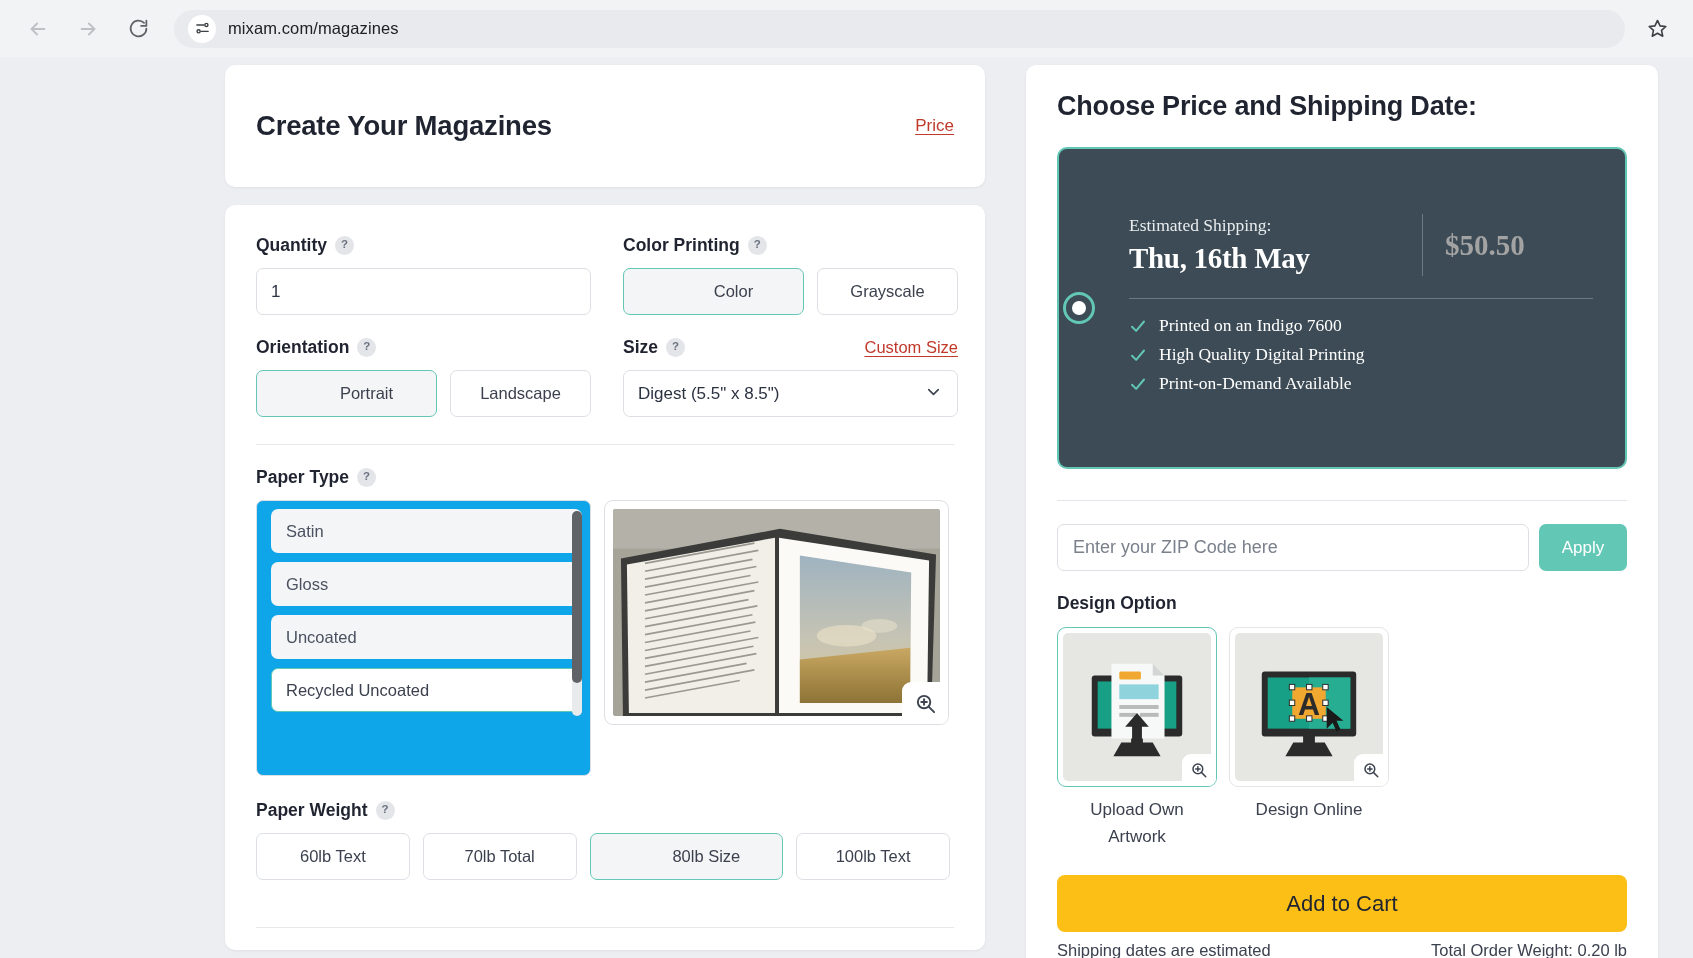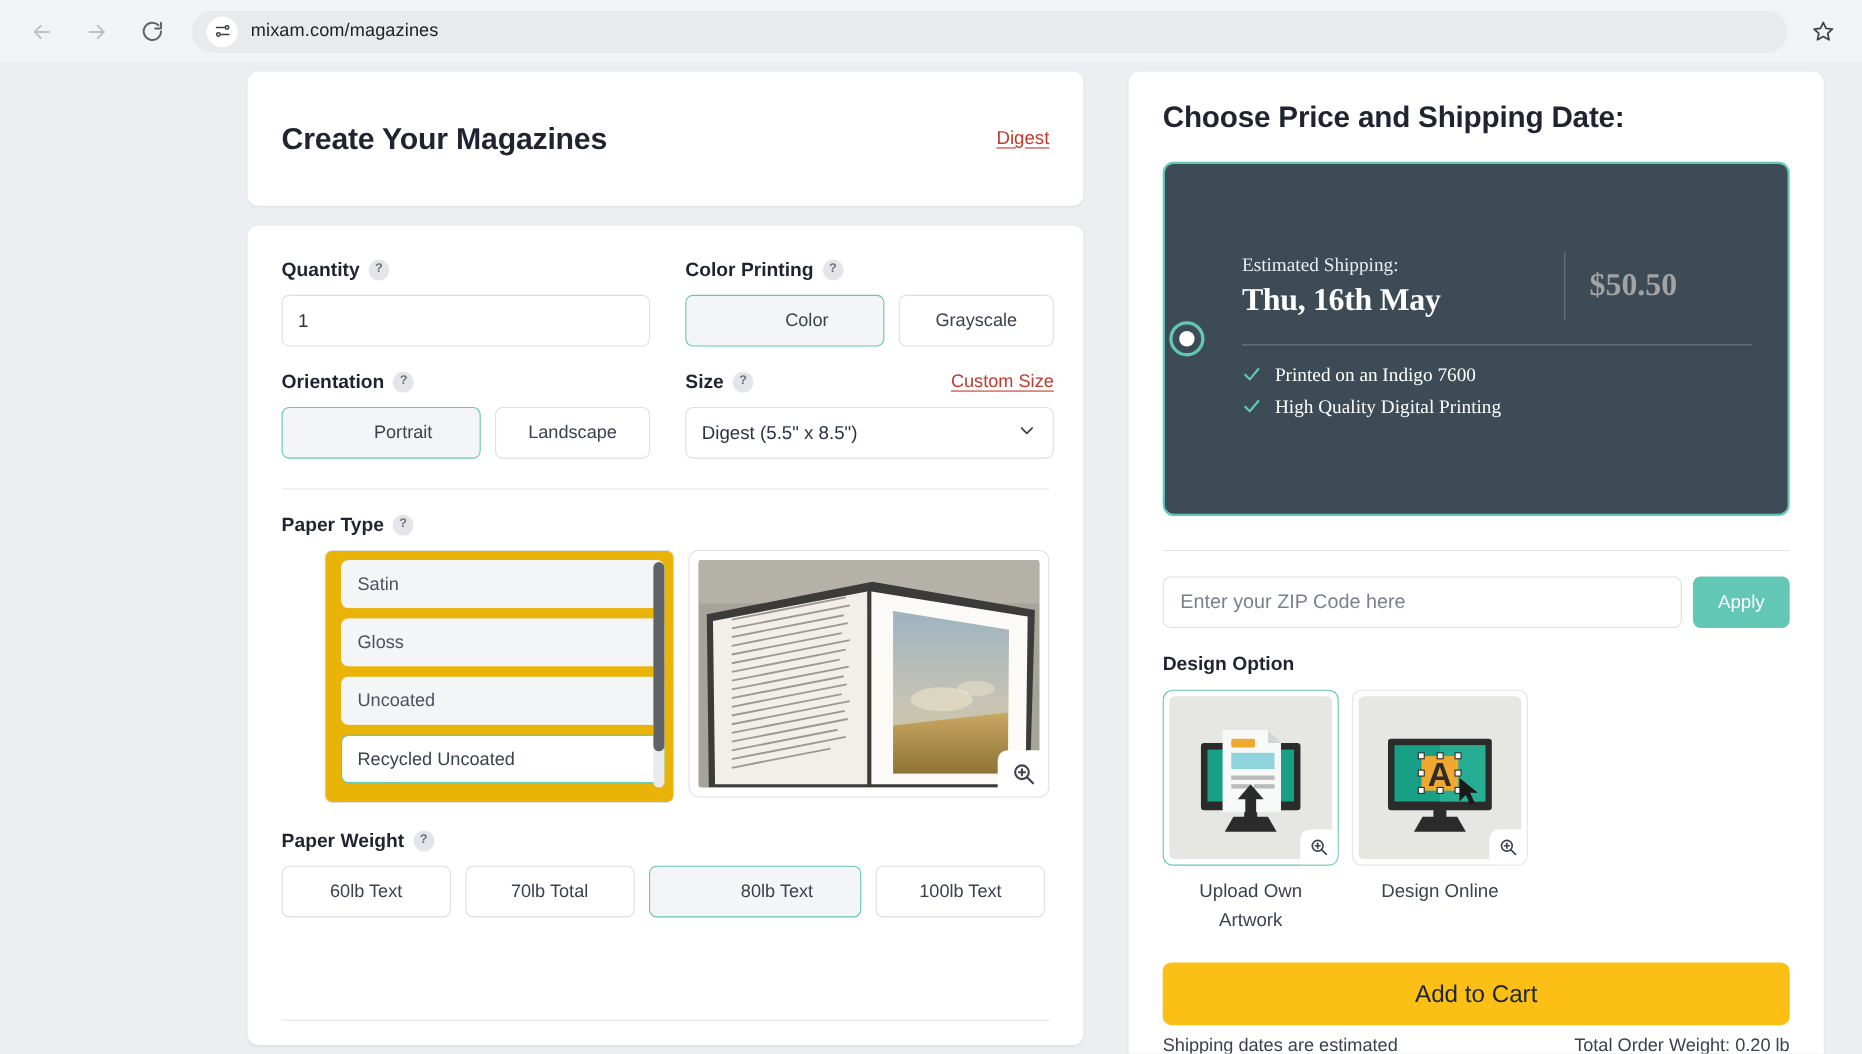--- a/index.html
+++ b/index.html
@@ -223,28 +223,27 @@
   }
 
   
   .paper-row {
     display: flex;
     gap: 13px;
     margin-top: 4px;
   }
   .paper-list-box {
     width: 335px;
-    height: 230px;
+    height: 276px;
     border: 1px solid #dcdfe4;
     border-radius: 7px;
-    background: #eab308;
+    background: #0ea5e9;
     padding: 8px 8px 8px 14px;
     position: relative;
     overflow: hidden;
-    margin-left: 39px;
   }
   .paper-list {
     display: flex;
     flex-direction: column;
     gap: 9px;
   }
   .paper-item {
     height: 44px;
     border-radius: 7px;
     background: #f4f5f6;
@@ -550,21 +549,21 @@
       </svg>
   </div>
 </div>
 
 <div class="page">
 
   <div class="col-left">
 
     <div class="card header-card">
       <div class="page-title">Create Your Magazines</div>
-      <div class="reset-link">Digest</div>
+      <div class="reset-link">Price</div>
     </div>
 
     <div class="card options-card">
 
       <div class="grid2">
         <div>
           <div class="field-label">
             <span>Quantity</span>
             <span class="help-dot">?</span>
           </div>
@@ -698,21 +697,21 @@
       </div>
 
       <div style="margin-top:22px;">
         <div class="field-label">
           <span>Paper Weight</span>
           <span class="help-dot">?</span>
         </div>
         <div class="weight-row">
           <button class="seg">60lb Text</button>
           <button class="seg">70lb Total</button>
-          <button class="seg selected">80lb Text</button>
+          <button class="seg selected">80lb Size</button>
           <button class="seg">100lb Text</button>
         </div>
       </div>
 
       <div class="bottom-hr"></div>
     </div>
   </div>
 
   <div class="col-right">
     <div class="card right-card">
@@ -742,20 +741,28 @@
               </span>
             <span>Printed on an Indigo 7600</span>
           </div>
           <div class="feat">
             <span class="check">
                 <svg width="18" height="18" viewBox="0 0 24 24" fill="none" stroke="currentColor" stroke-width="2.6" stroke-linecap="round" stroke-linejoin="round">
                   <polyline points="4 13 9.5 18.5 20 6"></polyline>
                 </svg>
               </span>
             <span>High Quality Digital Printing</span>
+          </div>
+          <div class="feat">
+            <span class="check">
+                <svg width="18" height="18" viewBox="0 0 24 24" fill="none" stroke="currentColor" stroke-width="2.6" stroke-linecap="round" stroke-linejoin="round">
+                  <polyline points="4 13 9.5 18.5 20 6"></polyline>
+                </svg>
+              </span>
+            <span>Print-on-Demand Available</span>
           </div>
         </div>
       </div>
 
       <hr class="right-hr">
 
       
       <div class="zip-row">
         <input class="zip-input" type="text" placeholder="Enter your ZIP Code here" style="">
         <button class="apply-btn">Apply</button>

